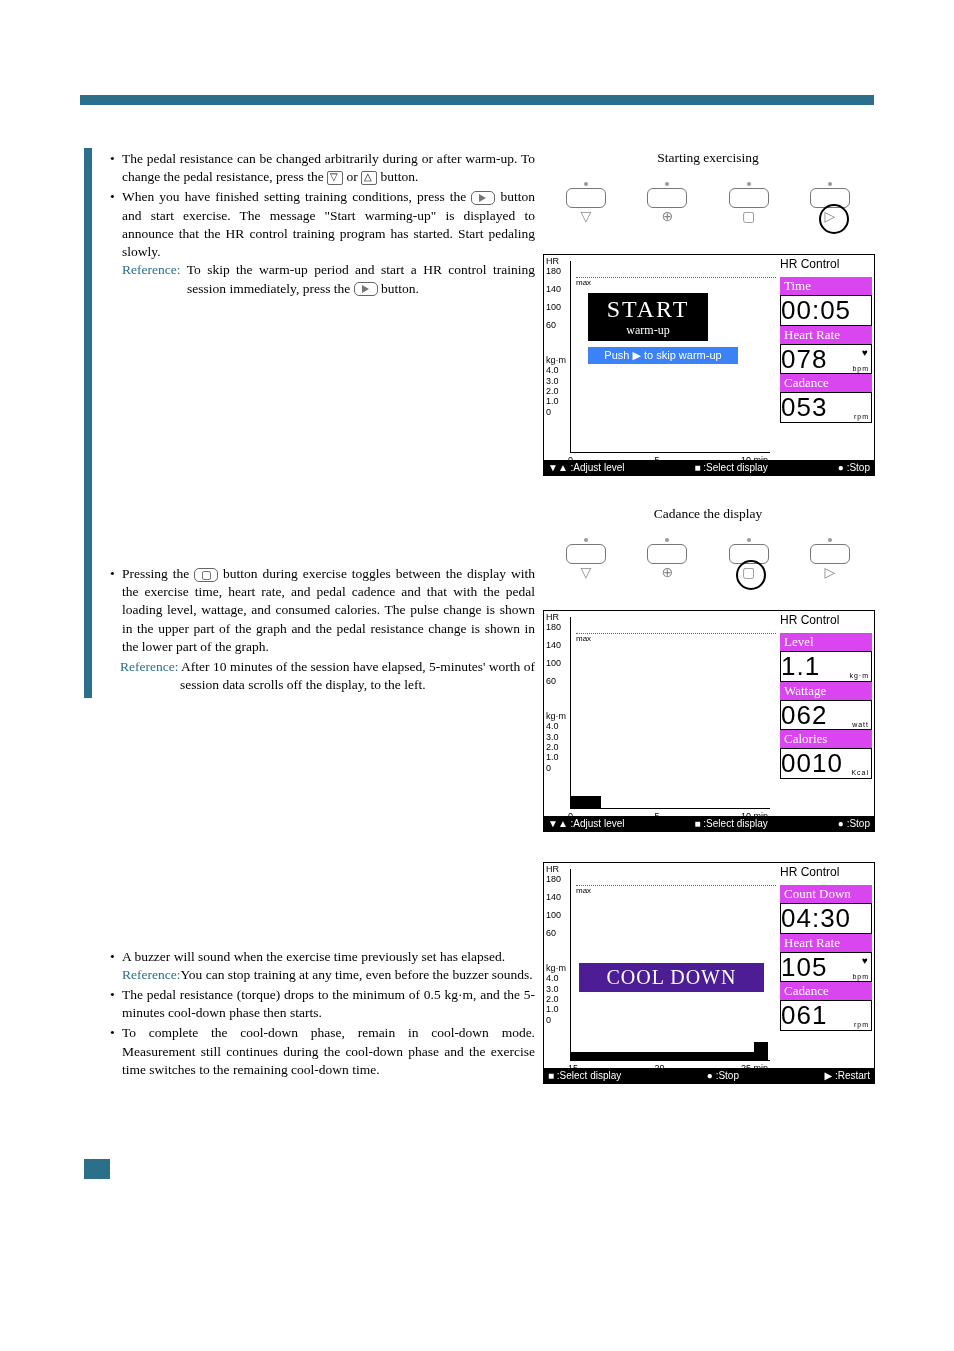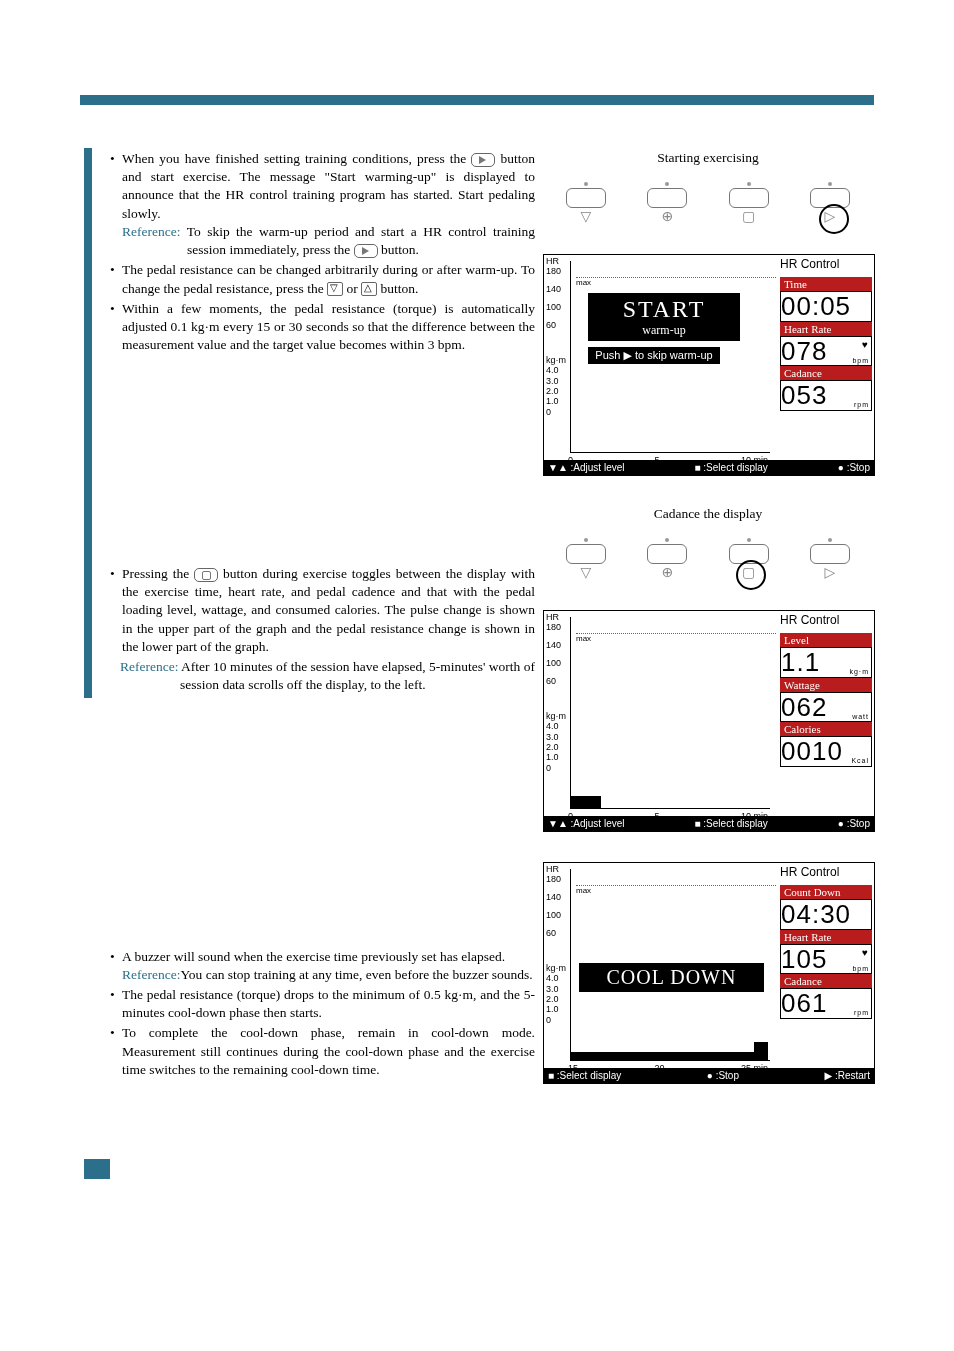--- a/index.html
+++ b/index.html
@@ -258,46 +258,46 @@
     left: 210px;
     bottom: 23px;
     width: 14px;
     height: 18px;
     background: #000;
   }
   .banner {
     position: absolute;
     left: 44px;
     top: 38px;
-    width: 152px;
+    width: 120px;
     background: #000;
     color: #fff;
     text-align: center;
     padding: 3px 0;
     font-family: Georgia, serif;
   }
   .banner .big { font-size: 24px; letter-spacing: 2px; font-variant: small-caps; }
   .banner .sm { font-size: 12px; }
   .banner2 {
     position: absolute;
     left: 44px;
     top: 92px;
-    width: 132px;
-    background: #000000;
+    width: 150px;
+    background: #3b82f6;
     color: #fff;
     text-align: center;
     font-size: 11px;
     padding: 2px 0;
   }
   .banner-cd {
     position: absolute;
     left: 35px;
     top: 100px;
     width: 185px;
-    background: #000000;
+    background: #4c1d95;
     color: #fff;
     text-align: center;
     padding: 3px 0;
     font-family: Georgia, serif;
     font-size: 20px;
     letter-spacing: 1px;
   }
   .right-data {
     position: absolute;
     right: 2px;
@@ -305,23 +305,23 @@
     width: 92px;
   }
   .mode-title {
     font-size: 12px;
     text-align: left;
     padding-right: 2px;
     margin-bottom: 6px;
     font-family: Arial, sans-serif;
   }
   .dlabel {
-    background: #b91c1c;
+    background: #d946ef;
     color: #fff;
-    font-size: 11px;
+    font-size: 13px;
     padding: 1px 4px;
     font-family: Georgia, serif;
   }
   .dval {
     border: 1px solid #000;
     font-size: 26px;
     font-family: Arial, sans-serif;
     padding: 0 0;
     line-height: 1.1;
     position: relative;
@@ -381,29 +381,28 @@
 <div class="top-bar"></div>
 <div class="page">
 
 <div class="content">
 <div class="left-col">
 
 <div class="block" style="min-height:300px;">
   <div class="vbar" style="height:300px;"></div>
   <ul>
     <li>
+      <span>The pedal resistance can be changed arbitrarily during or after warm-up. To change the pedal resistance, press the </span><span class="icon-dn"></span><span> or </span><span class="icon-up"></span><span> button.</span>
+    </li>
+    <li>
       <span>When you have finished setting training conditions, press the </span><span class="icon-btn play"></span><span> button and start exercise. The message "Start warming-up" is displayed to announce that the HR control training program has started. Start pedaling slowly.</span>
       <div class="ref-block" style="padding-left:65px;text-indent:-65px;">
         <span class="ref">Reference:</span><span> To skip the warm-up period and start a HR control training session immediately, press the </span><span class="icon-btn play"></span><span> button.</span>
       </div>
     </li>
-    <li>
-      <span>The pedal resistance can be changed arbitrarily during or after warm-up. To change the pedal resistance, press the </span><span class="icon-dn"></span><span> or </span><span class="icon-up"></span><span> button.</span>
-    </li>
-    <li>Within a few moments, the pedal resistance (torque) is automatically adjusted   0.1 kg·m every 15 or 30 seconds so that the difference between the measurement value and the target value becomes within   3 bpm.</li>
   </ul>
 </div>
 
 <div style="height:115px;"></div>
 
 <div class="block">
   <ul>
     <li>
       <span>Pressing the </span><span class="icon-btn sq"></span><span> button during exercise toggles between the display with the exercise time, heart rate, and pedal cadence and that with the pedal loading level, wattage, and consumed calories. The pulse change is shown in the upper part of the graph and the pedal resistance change is shown in the lower part of the graph.</span>
     </li>

